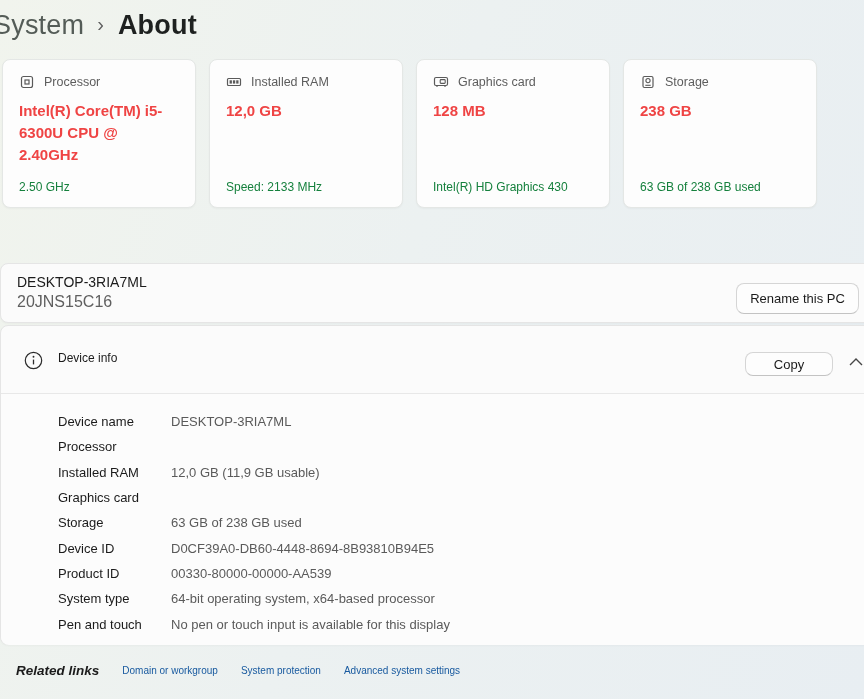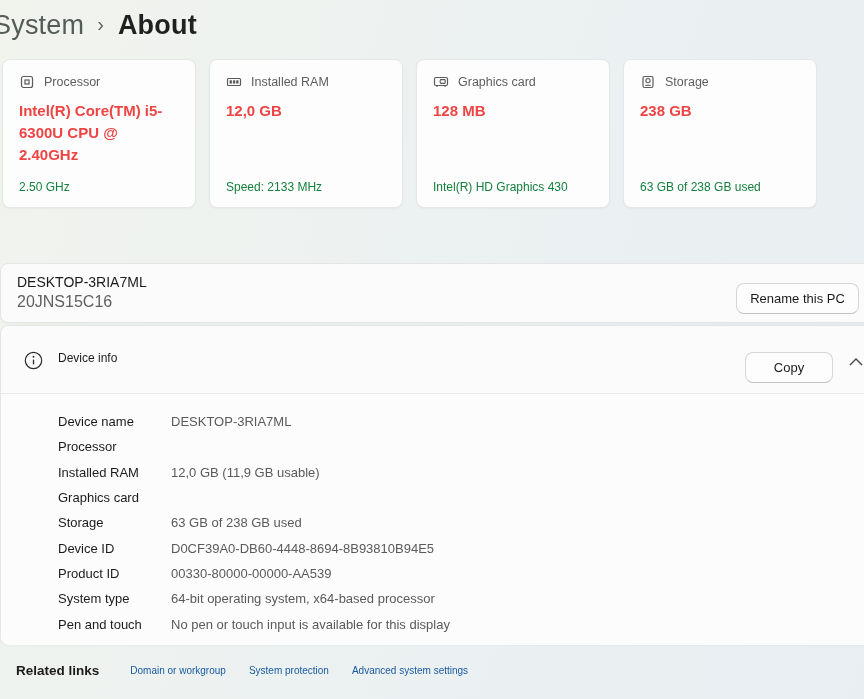--- a/index.html
+++ b/index.html
@@ -39,38 +39,38 @@
   .name-block { position:absolute; left:16px; top:10px; }
   .device-name { font-size:14px; color:#1b1b1b; }
   .device-model { font-size:16px; color:#5f5f5f; margin-top:3px; }
 
   .btn {
     position:absolute; display:flex; align-items:center; justify-content:center;
     background:#fdfdfd; border:1px solid #d5d5d5; border-bottom-color:#c3c3c3;
     border-radius:8px; font-size:13px; color:#1b1b1b; cursor:pointer;
   }
   .rename-btn { left:735px; top:19px; width:123px; height:31px; }
-  .copy-btn { left:744px; top:26px; width:88px; height:31px; }
+  .copy-btn { left:744px; top:26px; width:88px; height:24px; }
 
   
   .panel-info { top:325px; height:320px; }
   .info-header { position:relative; height:68px; border-bottom:1px solid #e8e8e8; cursor:pointer; }
   .info-icon { position:absolute; left:23px; top:25px; }
   .info-title { position:absolute; left:57px; top:25px; font-size:12px; color:#1b1b1b; }
   .chevron-btn { position:absolute; left:846px; top:29px; width:18px; height:12px;
     background:none; border:none; cursor:pointer; padding:0; }
   .info-body { padding-top:15px; background:#fcfcfc; height:251px;
     border-radius:0 0 8px 8px; }
   .info-row { display:flex; height:25.3px; align-items:center; padding-left:57px; }
   .info-row-label { width:113px; font-size:13px; color:#1b1b1b; }
   .info-row-value { font-size:13px; color:#5a5a5a; }
 
   
   .related { position:absolute; left:16px; top:663px; display:flex; align-items:center; gap:23px; }
-  .related-title { font-size:13.5px; font-weight:700; color:#1b1b1b; margin-right:8px; }
+  .related-title { font-size:13.5px; font-weight:700; color:#1b1b1b; margin-right:0;font-style:italic; }
   .related a, .related .link { font-size:10px; color:#17599f; text-decoration:none; cursor:pointer; }
 </style>
 </head>
 <body>
 
 <div id="screen">
 
   <div class="breadcrumb">
     <span class="crumb-parent">System</span>
     <span class="crumb-sep">›</span>

